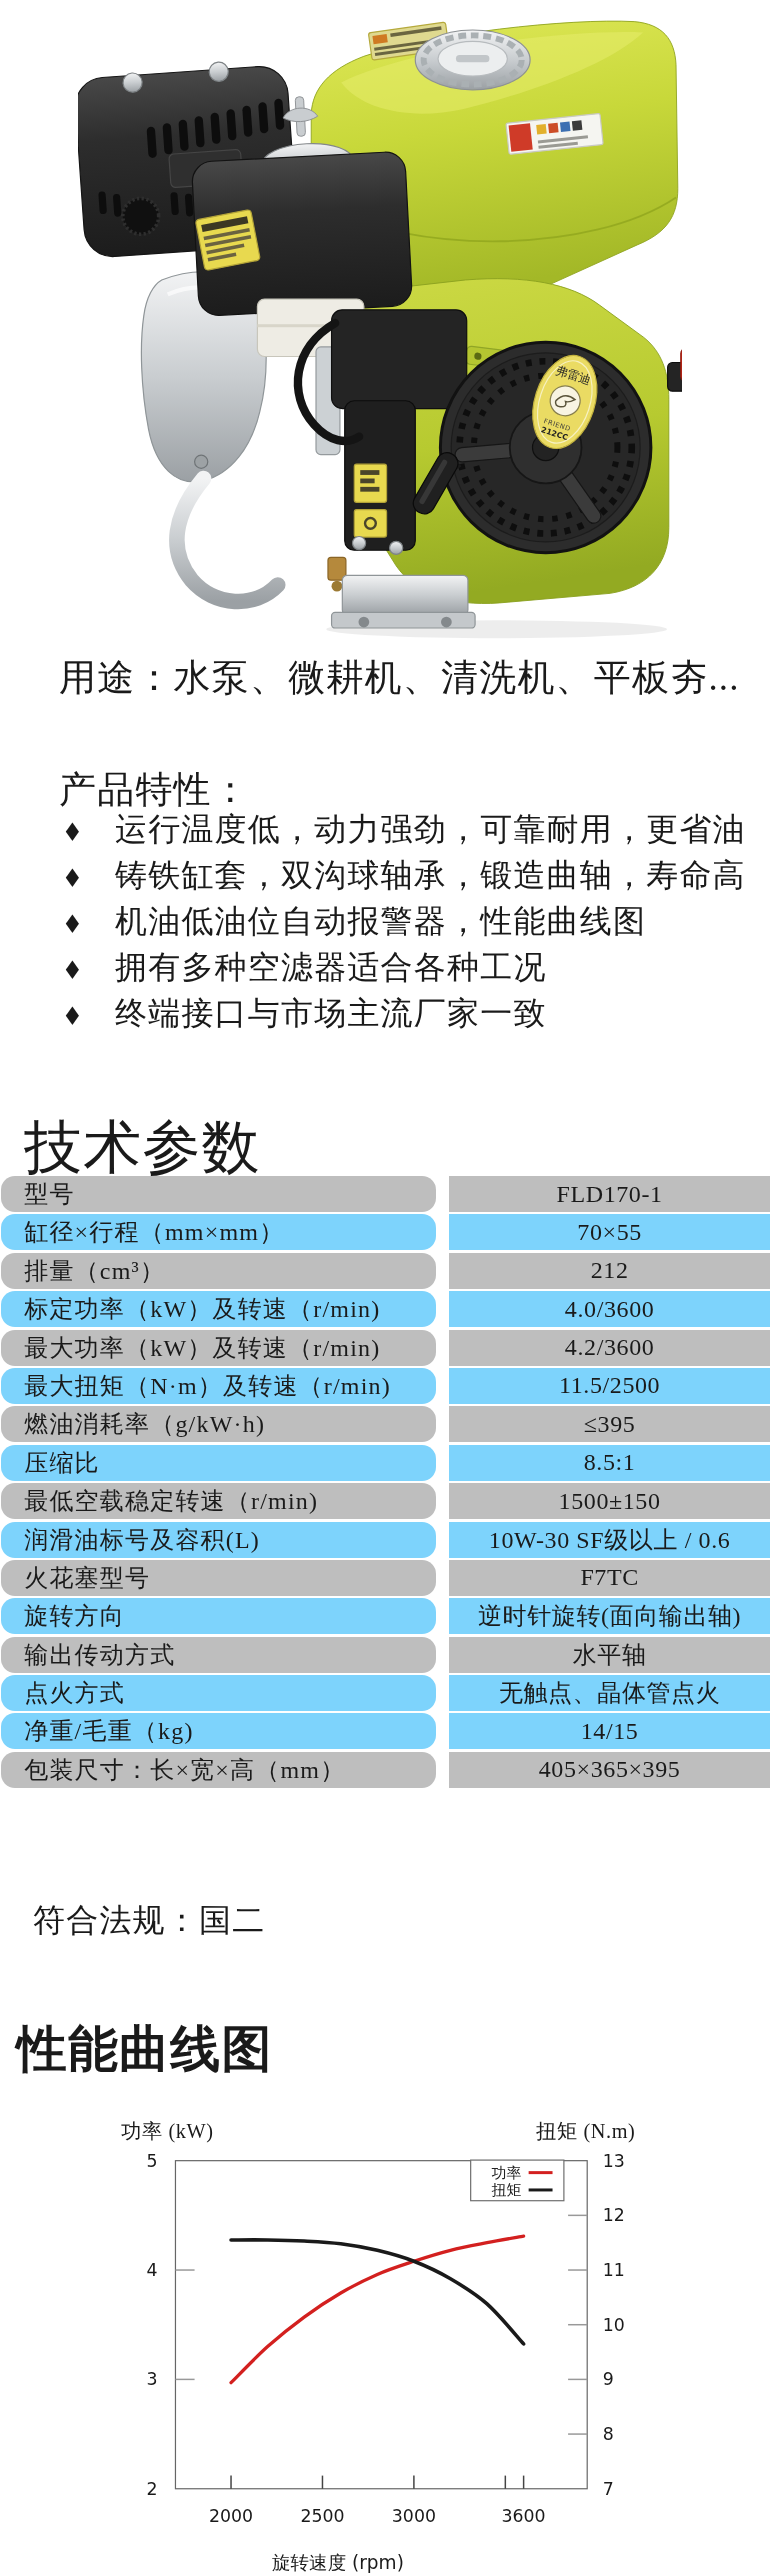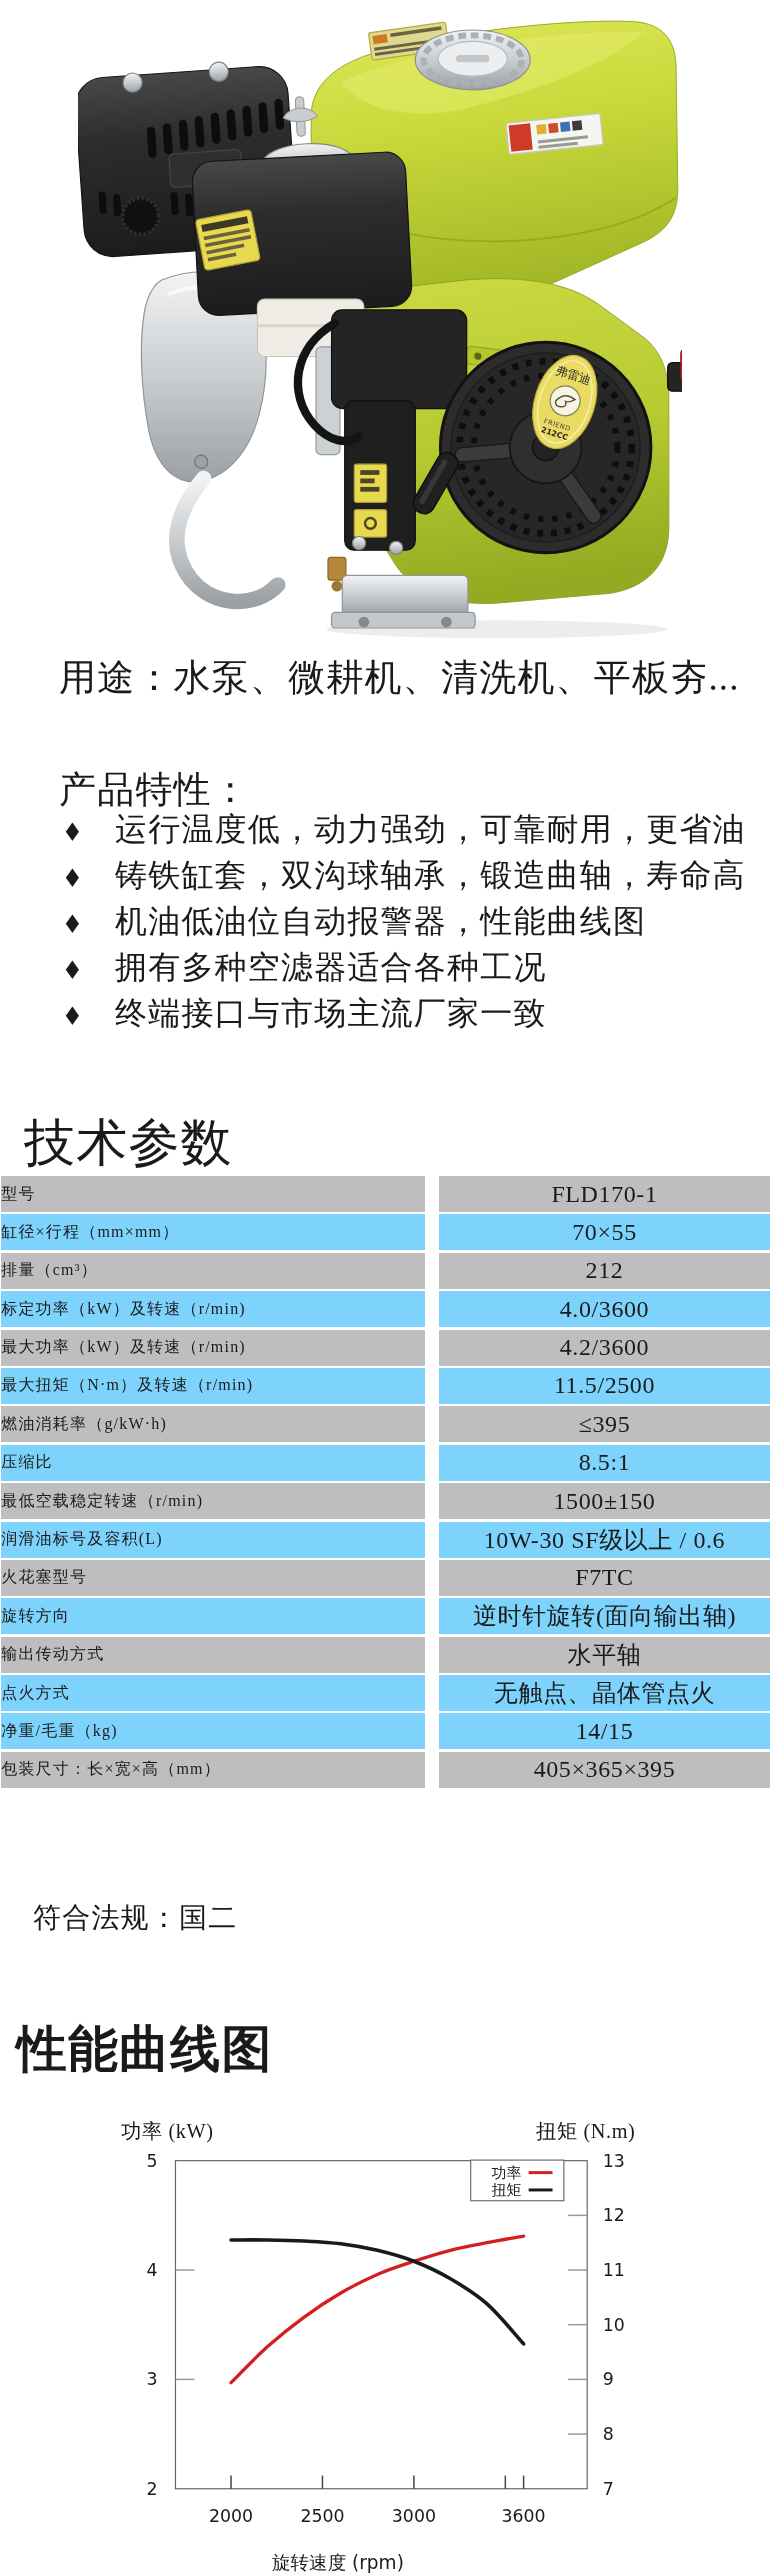--- a/index.html
+++ b/index.html
@@ -13,32 +13,32 @@
   #photo{left:78px;top:12px;width:604px;height:637px;}
   
   #usage{left:59px;top:653px;font-size:37px;letter-spacing:1.2px;white-space:nowrap;}
   #features-title{left:59px;top:741px;font-size:37px;letter-spacing:1.2px;margin-top:24px;}
   #features{left:62px;top:807px;}
   .feature-row{display:flex;align-items:center;height:46px;}
   .diamond{display:inline-block;font-size:24px;transform:scaleX(.72);width:26px;text-align:left;
     font-family:"DejaVu Sans","Liberation Sans",sans-serif;}
   .feature-text{font-size:32px;letter-spacing:1.2px;margin-left:27px;white-space:nowrap;}
   
-  #specs-title{left:24px;top:1109px;font-size:51px;letter-spacing:1.2px;font-weight:normal;margin:0;}
+  #specs-title{left:24px;top:1109px;font-size:58px;letter-spacing:1.2px;font-weight:normal;margin:0;}
   #specs-table{left:1.2px;top:1176px;width:769px;}
   .spec-row{display:flex;height:36px;margin-bottom:2.4px;}
-  .spec-cell-l{width:424px;display:flex;align-items:center;
-     font-size:16px;letter-spacing:1.2px;white-space:nowrap;}
+  .spec-cell-l{width:424px;padding-left:23px;display:flex;align-items:center;
+     font-size:24px;letter-spacing:1.2px;white-space:nowrap;border-radius:14px;}
   .spec-gap{width:13.8px;background:#ffffff;}
   .spec-cell-r{width:331px;display:flex;align-items:center;justify-content:center;
      font-size:24px;letter-spacing:0.6px;white-space:nowrap;}
   .spec-row.gray .spec-cell-l,.spec-row.gray .spec-cell-r{background:#bebebe;}
   .spec-row.white .spec-cell-l,.spec-row.white .spec-cell-r{background:#7dd3fc;}
   
-  #regulation{left:33px;top:1899px;font-size:28px;letter-spacing:1.2px;}
+  #regulation{left:33px;top:1899px;font-size:32px;letter-spacing:1.2px;}
   #perf-title{left:16.7px;top:2016px;font-size:50px;letter-spacing:1.2px;font-weight:bold;margin:0;}
   .chart-axis-head{font-size:20.3px;letter-spacing:0.6px;
      font-family:"Liberation Serif","DejaVu Serif",serif;}
   #left-axis-head{left:96px;top:2117px;margin-left:25px;}
   #right-axis-head{left:536px;top:2117px;}
   #chart{left:0;top:2129px;width:777px;height:447px;}
   .tick-label{font-family:"DejaVu Sans","Liberation Sans",sans-serif;fill:#1a1a1a;}
   .legend-label{font-family:"Liberation Serif","DejaVu Serif",serif;fill:#222;}
 </style>
 </head>

